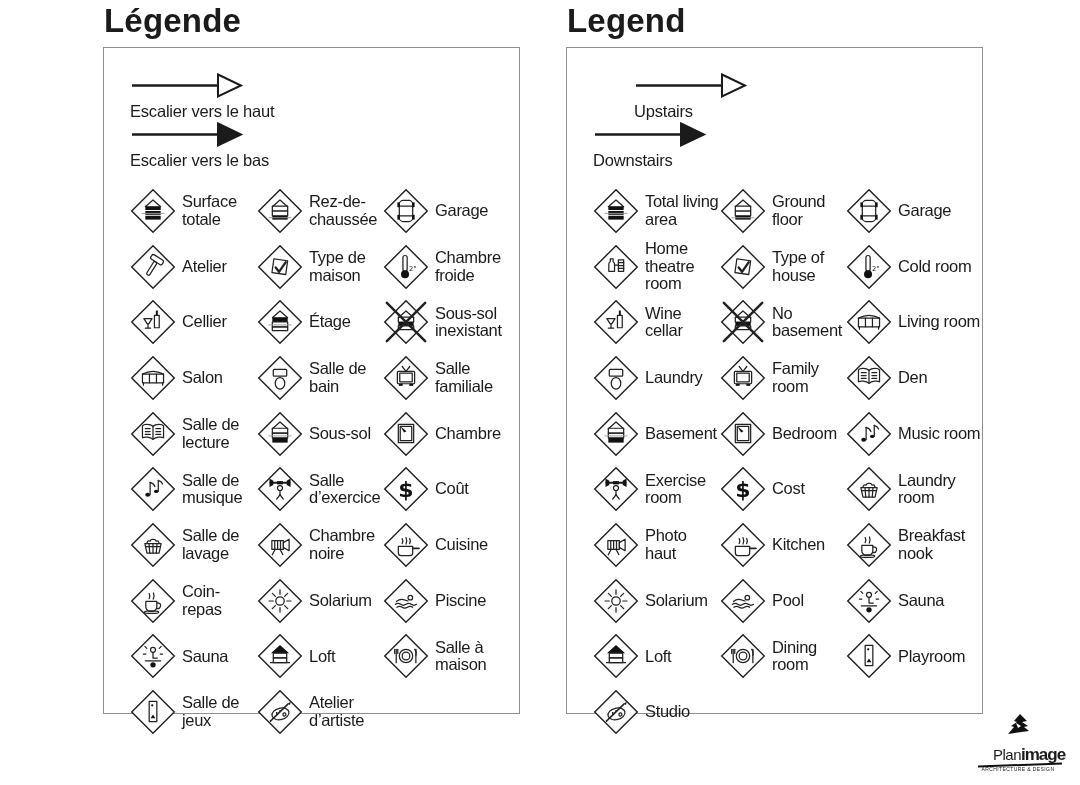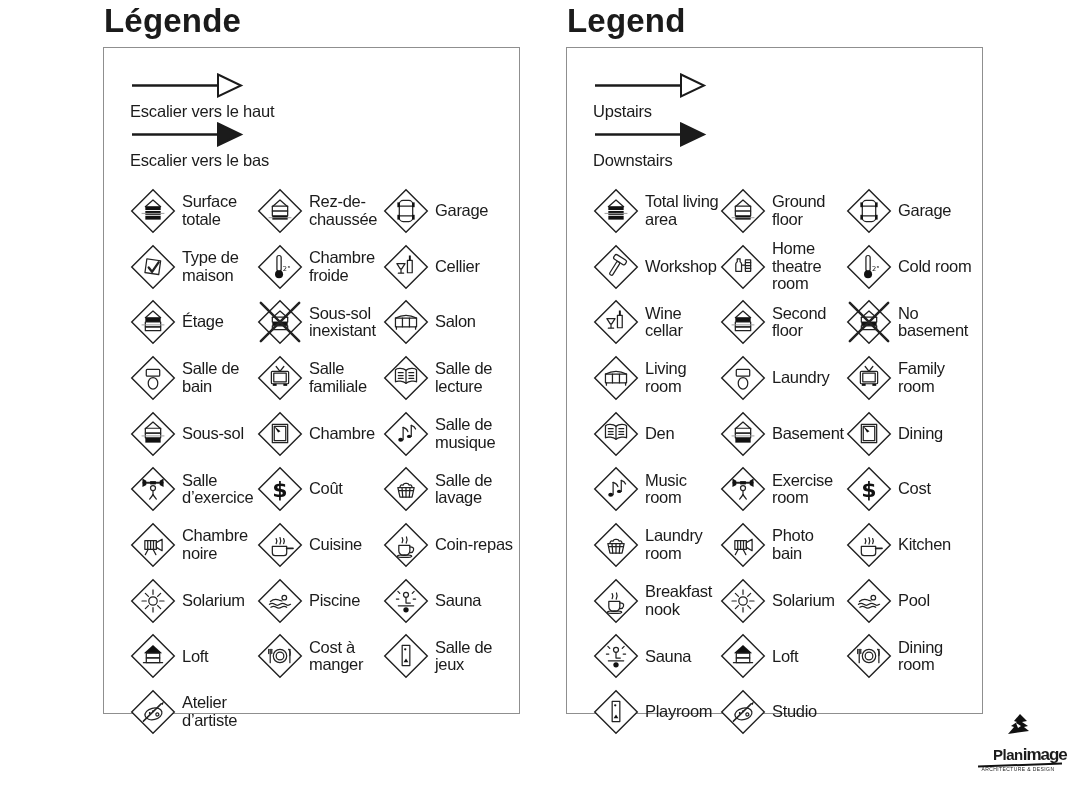--- a/index.html
+++ b/index.html
@@ -9,30 +9,30 @@
   #title-fr{left:104px;}
   #title-en{left:567px;}
   .panel{position:absolute;top:47px;width:417px;height:667px;border:1px solid #8f8f8f;
          background:#fff;box-sizing:border-box;padding:24px 0 0 26px;}
   #panel-fr{left:103px;}
   #panel-en{left:566px;}
   .arrows{display:flex;align-items:flex-start;flex-direction:column;}
   .arrow-block{display:flex;flex-direction:column;}
   .p0 .arrow-block.up{width:181px;}
   .p0 .arrow-block.down{width:auto;}
-  .p1 .arrow-block.up{width:131px;}
+  .p1 .arrow-block.up{width:131px;margin-left:41px;}
   .arrow-label{font-size:16.5px;margin-top:3px;letter-spacing:-.2px;white-space:nowrap;}
   .grid{margin-top:13px;display:grid;grid-template-columns:127px 126px 142px;
         grid-auto-rows:55.7px;align-items:center;}
   .entry{display:flex;align-items:center;gap:6px;}
   .entry .icon{flex:0 0 46px;width:46px;height:46px;display:block;}
   .entry .lbl{font-size:16.5px;line-height:1.07;letter-spacing:-.3px;max-width:84px;}
   .logo{position:absolute;right:16px;bottom:13px;width:92px;text-align:center;}
   .logo-text{font-size:15px;line-height:1;white-space:nowrap;}
-  .logo-text .plan{font-weight:bold;letter-spacing:-.5px;margin-left:21px;}
+  .logo-text .plan{font-weight:normal;letter-spacing:-.5px;margin-left:21px;}
   .logo-text .image{font-weight:bold;font-size:17px;letter-spacing:-1px;}
   .logo-rule{height:1.5px;background:#111;margin:1px 2px 1px 6px;transform:rotate(-2deg);}
   .logo-tag{font-size:5px;letter-spacing:.4px;color:#222;}
 </style>
 </head>
 <body>
 
 <div class="panel-title" id="title-fr">Légende</div>
 <div class="panel-title" id="title-en">Legend</div>
 
@@ -92,20 +92,32 @@
               <rect x="15" y="28" width="2.6" height="5" fill="#111" stroke="none"></rect>
               <rect x="30.4" y="28" width="2.6" height="5" fill="#111" stroke="none"></rect>
             </g>
           </svg></span>
         <span class="lbl">Garage</span>
       </div>
       <div class="entry">
         <span class="icon"><svg width="46" height="46" viewBox="0 0 48 48">
             <polygon points="24,1.8 46.2,24 24,46.2 1.8,24" fill="#fff" stroke="#222" stroke-width="1.5"></polygon>
             <g stroke="#222" stroke-width="1.3" fill="none" stroke-linecap="round" stroke-linejoin="round">
+              <g transform="rotate(32 24 24)">
+                <rect x="16.5" y="12.5" width="14" height="5.5" rx="2"></rect>
+                <rect x="21.8" y="18" width="3.6" height="16" rx="1.5"></rect>
+              </g>
+            </g>
+          </svg></span>
+        <span class="lbl">Atelier</span>
+      </div>
+      <div class="entry">
+        <span class="icon"><svg width="46" height="46" viewBox="0 0 48 48">
+            <polygon points="24,1.8 46.2,24 24,46.2 1.8,24" fill="#fff" stroke="#222" stroke-width="1.5"></polygon>
+            <g stroke="#222" stroke-width="1.3" fill="none" stroke-linecap="round" stroke-linejoin="round">
               <rect x="16.5" y="16.5" width="14.5" height="14.5" transform="rotate(8 24 24)"></rect>
               <path d="M19.5 24.5 l3.5 4.5 l7 -10" stroke-width="2.4"></path>
             </g>
           </svg></span>
         <span class="lbl">Type de maison</span>
       </div>
       <div class="entry">
         <span class="icon"><svg width="46" height="46" viewBox="0 0 48 48">
             <polygon points="24,1.8 46.2,24 24,46.2 1.8,24" fill="#fff" stroke="#222" stroke-width="1.5"></polygon>
             <g stroke="#222" stroke-width="1.3" fill="none" stroke-linecap="round" stroke-linejoin="round">
@@ -391,21 +403,21 @@
             <g stroke="#222" stroke-width="1.3" fill="none" stroke-linecap="round" stroke-linejoin="round">
               <circle cx="24" cy="24" r="7"></circle>
               <circle cx="24" cy="24" r="4"></circle>
               <line x1="13.8" y1="17" x2="13.8" y2="31"></line>
               <line x1="12.2" y1="17" x2="12.2" y2="21.5"></line>
               <line x1="15.4" y1="17" x2="15.4" y2="21.5"></line>
               <line x1="34.3" y1="17" x2="34.3" y2="31"></line>
               <path d="M33 17 q2.5 2.5 1.3 6.5"></path>
             </g>
           </svg></span>
-        <span class="lbl">Cost à manger</span>
+        <span class="lbl">Salle à maison</span>
       </div>
       <div class="entry">
         <span class="icon"><svg width="46" height="46" viewBox="0 0 48 48">
             <polygon points="24,1.8 46.2,24 24,46.2 1.8,24" fill="#fff" stroke="#222" stroke-width="1.5"></polygon>
             <g stroke="#222" stroke-width="1.3" fill="none" stroke-linecap="round" stroke-linejoin="round">
               <rect x="20" y="13" width="8" height="21"></rect>
               <circle cx="23.2" cy="17" r="1.2" fill="#111" stroke="none"></circle>
               <polygon points="21.5,30.5 26.5,30.5 24,26.5" fill="#111" stroke="none"></polygon>
             </g>
           </svg></span>
@@ -486,78 +498,63 @@
               <rect x="15" y="28" width="2.6" height="5" fill="#111" stroke="none"></rect>
               <rect x="30.4" y="28" width="2.6" height="5" fill="#111" stroke="none"></rect>
             </g>
           </svg></span>
         <span class="lbl">Garage</span>
       </div>
       <div class="entry">
         <span class="icon"><svg width="46" height="46" viewBox="0 0 48 48">
             <polygon points="24,1.8 46.2,24 24,46.2 1.8,24" fill="#fff" stroke="#222" stroke-width="1.5"></polygon>
             <g stroke="#222" stroke-width="1.3" fill="none" stroke-linecap="round" stroke-linejoin="round">
-              <g transform="rotate(32 24 24)">
-                <rect x="16.5" y="12.5" width="14" height="5.5" rx="2"></rect>
-                <rect x="21.8" y="18" width="3.6" height="16" rx="1.5"></rect>
-              </g>
-            </g>
-          </svg></span>
-        <span class="lbl">Workshop</span>
-      </div>
-      <div class="entry">
-        <span class="icon"><svg width="46" height="46" viewBox="0 0 48 48">
-            <polygon points="24,1.8 46.2,24 24,46.2 1.8,24" fill="#fff" stroke="#222" stroke-width="1.5"></polygon>
-            <g stroke="#222" stroke-width="1.3" fill="none" stroke-linecap="round" stroke-linejoin="round">
               <path d="M18 18.5 v-3 h3 v3 a3 3 0 0 1 1.5 2.5 v7.5 h-6 v-7.5 a3 3 0 0 1 1.5 -2.5 z"></path>
               <rect x="26.5" y="16.5" width="5.5" height="12"></rect>
               <line x1="26.5" y1="19.5" x2="32" y2="19.5"></line>
               <line x1="26.5" y1="22.5" x2="32" y2="22.5"></line>
               <line x1="26.5" y1="25.5" x2="32" y2="25.5"></line>
               <line x1="22.5" y1="22" x2="26.5" y2="22"></line>
             </g>
           </svg></span>
         <span class="lbl">Home theatre room</span>
       </div>
       <div class="entry">
         <span class="icon"><svg width="46" height="46" viewBox="0 0 48 48">
             <polygon points="24,1.8 46.2,24 24,46.2 1.8,24" fill="#fff" stroke="#222" stroke-width="1.5"></polygon>
             <g stroke="#222" stroke-width="1.3" fill="none" stroke-linecap="round" stroke-linejoin="round">
+              <rect x="16.5" y="16.5" width="14.5" height="14.5" transform="rotate(8 24 24)"></rect>
+              <path d="M19.5 24.5 l3.5 4.5 l7 -10" stroke-width="2.4"></path>
+            </g>
+          </svg></span>
+        <span class="lbl">Type of house</span>
+      </div>
+      <div class="entry">
+        <span class="icon"><svg width="46" height="46" viewBox="0 0 48 48">
+            <polygon points="24,1.8 46.2,24 24,46.2 1.8,24" fill="#fff" stroke="#222" stroke-width="1.5"></polygon>
+            <g stroke="#222" stroke-width="1.3" fill="none" stroke-linecap="round" stroke-linejoin="round">
               <rect x="20.8" y="12" width="4.4" height="16.5" rx="2.2"></rect>
               <circle cx="23" cy="31.5" r="4.2" fill="#111" stroke="none"></circle>
               <text x="27" y="28.5" font-size="7" fill="#111" stroke="none" font-family="DejaVu Sans,sans-serif">2°</text>
             </g>
           </svg></span>
         <span class="lbl">Cold room</span>
       </div>
       <div class="entry">
         <span class="icon"><svg width="46" height="46" viewBox="0 0 48 48">
             <polygon points="24,1.8 46.2,24 24,46.2 1.8,24" fill="#fff" stroke="#222" stroke-width="1.5"></polygon>
             <g stroke="#222" stroke-width="1.3" fill="none" stroke-linecap="round" stroke-linejoin="round">
               <rect x="25.5" y="17" width="5" height="13"></rect>
               <rect x="27" y="12" width="2" height="5" fill="#111" stroke="none"></rect>
               <path d="M14.5 20.5 h8.5 l-3.5 5.5 h-1.5 z"></path>
               <line x1="18.8" y1="26" x2="18.8" y2="30"></line>
               <line x1="16" y1="30.5" x2="21.5" y2="30.5"></line>
             </g>
           </svg></span>
         <span class="lbl">Wine cellar</span>
-      </div>
-      <div class="entry">
-        <span class="icon"><svg width="46" height="46" viewBox="0 0 48 48">
-            <polygon points="24,1.8 46.2,24 24,46.2 1.8,24" fill="#fff" stroke="#222" stroke-width="1.5"></polygon>
-            <g stroke="#222" stroke-width="1.3" fill="none" stroke-linecap="round" stroke-linejoin="round">
-              <polyline points="16,19.5 24,12.5 32,19.5"></polyline>
-              <rect x="16" y="19" width="16" height="5" fill="#111" stroke="none"></rect>
-              <rect x="16" y="24" width="16" height="5"></rect>
-              <rect x="16" y="29" width="16" height="4"></rect>
-              <line x1="12.5" y1="27" x2="35.5" y2="27" stroke="#9a9a9a" stroke-width="1"></line>
-            </g>
-          </svg></span>
-        <span class="lbl">Second floor</span>
       </div>
       <div class="entry">
         <span class="icon"><svg width="46" height="46" viewBox="0 0 48 48">
             <polygon points="24,1.8 46.2,24 24,46.2 1.8,24" fill="#fff" stroke="#222" stroke-width="1.5"></polygon>
             <g stroke="#222" stroke-width="1.3" fill="none" stroke-linecap="round" stroke-linejoin="round">
               <polyline points="16,19.5 24,12.5 32,19.5"></polyline>
               <rect x="16" y="19" width="16" height="5"></rect>
               <rect x="16" y="24" width="16" height="4" fill="#111" stroke="none"></rect>
               <rect x="16" y="28" width="16" height="4"></rect>
               <line x1="4" y1="4" x2="44" y2="44" stroke-width="2.6"></line>
@@ -635,21 +632,21 @@
       </div>
       <div class="entry">
         <span class="icon"><svg width="46" height="46" viewBox="0 0 48 48">
             <polygon points="24,1.8 46.2,24 24,46.2 1.8,24" fill="#fff" stroke="#222" stroke-width="1.5"></polygon>
             <g stroke="#222" stroke-width="1.3" fill="none" stroke-linecap="round" stroke-linejoin="round">
               <rect x="16" y="14" width="16" height="19"></rect>
               <rect x="18" y="16" width="12" height="15"></rect>
               <path d="M18 16 l6.5 5 l-2.5 1.5 z" fill="#111" stroke="none"></path>
             </g>
           </svg></span>
-        <span class="lbl">Dining</span>
+        <span class="lbl">Bedroom</span>
       </div>
       <div class="entry">
         <span class="icon"><svg width="46" height="46" viewBox="0 0 48 48">
             <polygon points="24,1.8 46.2,24 24,46.2 1.8,24" fill="#fff" stroke="#222" stroke-width="1.5"></polygon>
             <g stroke="#222" stroke-width="1.3" fill="none" stroke-linecap="round" stroke-linejoin="round">
               <ellipse cx="18.5" cy="30" rx="2.6" ry="2" fill="#111" stroke="none"></ellipse>
               <line x1="21" y1="30" x2="21" y2="17"></line>
               <path d="M21 17 q4 1 5 4.5"></path>
               <ellipse cx="27.3" cy="26.5" rx="2.3" ry="1.8" fill="#111" stroke="none"></ellipse>
               <line x1="29.5" y1="26.5" x2="29.5" y2="15"></line>
@@ -703,21 +700,21 @@
             <g stroke="#222" stroke-width="1.3" fill="none" stroke-linecap="round" stroke-linejoin="round">
               <rect x="15.5" y="19.5" width="12" height="9"></rect>
               <line x1="18.5" y1="19.5" x2="18.5" y2="28.5"></line>
               <line x1="21.5" y1="19.5" x2="21.5" y2="28.5"></line>
               <line x1="24.5" y1="19.5" x2="24.5" y2="28.5"></line>
               <polygon points="27.5,21.5 33.5,18 33.5,30 27.5,26.5"></polygon>
               <line x1="19" y1="28.5" x2="16" y2="34"></line>
               <line x1="24" y1="28.5" x2="27" y2="34"></line>
             </g>
           </svg></span>
-        <span class="lbl">Photo bain</span>
+        <span class="lbl">Photo haut</span>
       </div>
       <div class="entry">
         <span class="icon"><svg width="46" height="46" viewBox="0 0 48 48">
             <polygon points="24,1.8 46.2,24 24,46.2 1.8,24" fill="#fff" stroke="#222" stroke-width="1.5"></polygon>
             <g stroke="#222" stroke-width="1.3" fill="none" stroke-linecap="round" stroke-linejoin="round">
               <path d="M16 25.5 h15 v6.5 a3 3 0 0 1 -3 3 h-9 a3 3 0 0 1 -3 -3 z"></path>
               <line x1="31" y1="27.5" x2="37.5" y2="27.5" stroke-width="2"></line>
               <path d="M20 22.5 q1.6 -2.6 0 -5.2"></path>
               <path d="M24 23 q1.6 -3.2 0 -6.8"></path>
               <path d="M27.8 22.5 q1.6 -2.6 0 -5.2"></path>

